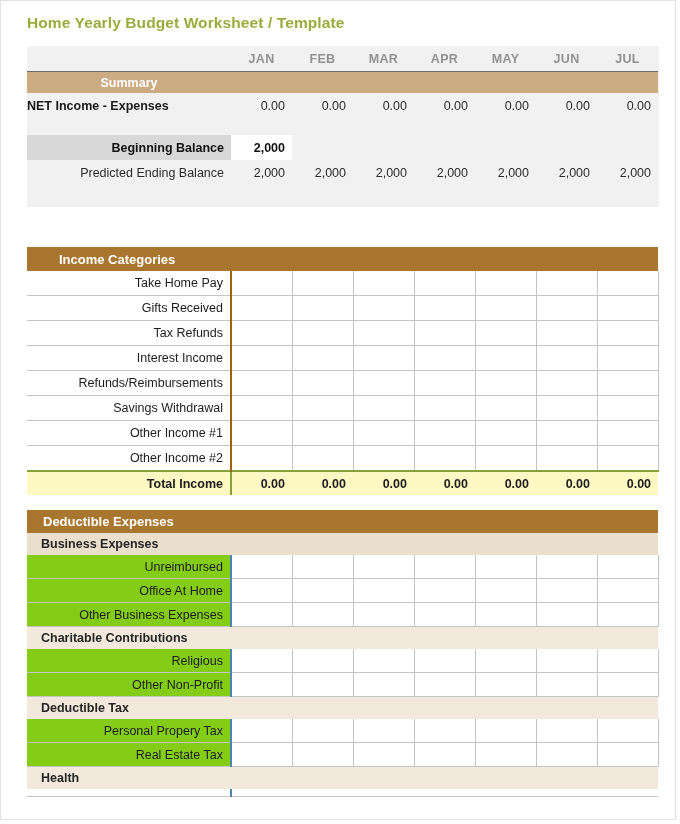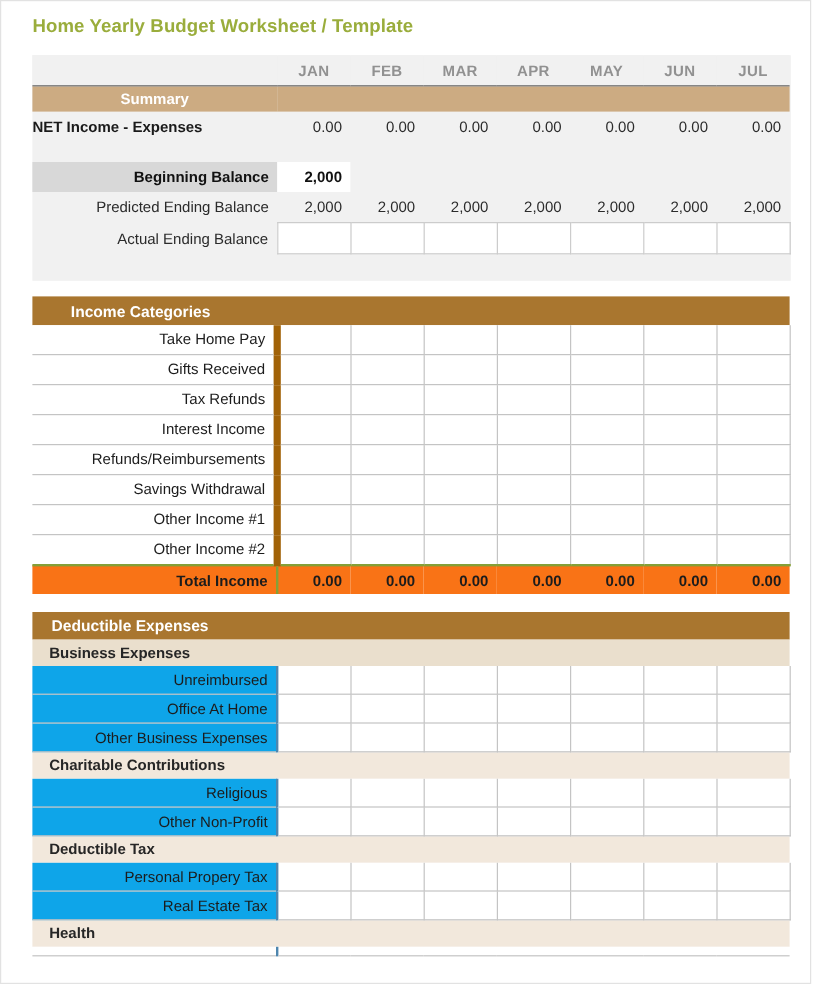--- a/index.html
+++ b/index.html
@@ -134,35 +134,35 @@
     padding-left: 32px;
     vertical-align: middle;
   }
   .inc-row td { height: 24px; vertical-align: middle; font-size: 12.5px; }
   .inc-row .lab {
     text-align: right;
     padding-right: 7px;
     color: #1c1c1c;
     background: #ffffff;
     border-bottom: 1px solid #c4c4c4;
-    border-right: 6px solid #a16207;
+    border-right: 2px solid #a16207;
   }
   .inc-row .cell {
     background: #ffffff;
     border-bottom: 1px solid #c4c4c4;
     border-right: 1px solid #c4c4c4;
   }
   .inc-row .cell.first { border-left: none; }
   .inc-row.firstrow .lab,
   .inc-row.firstrow .cell { border-top: none; }
 
   .inc-total td {
     height: 23px;
     vertical-align: middle;
-    background: #f97316;
+    background: #fef9c3;
     border-top: 2px solid #84a038;
     font-size: 12.5px;
   }
   .inc-total .lab {
     text-align: right;
     padding-right: 7px;
     font-weight: bold;
     color: #1c1c1c;
     border-right: 2px solid #84a038;
   }
@@ -191,21 +191,21 @@
     font-size: 12.5px;
     padding-left: 14px;
     vertical-align: middle;
   }
   .sub-head.tan td { background: #eadfcd; }
   .ded-row td { height: 23px; vertical-align: middle; font-size: 12.5px; }
   .ded-row .lab {
     text-align: right;
     padding-right: 7px;
     color: #1c1c1c;
-    background: #0ea5e9;
+    background: #84cc16;
     border-bottom: 1px solid #c4c4c4;
     border-right: 2px solid #4e86ae;
   }
   .ded-row .cell {
     background: #ffffff;
     border-bottom: 1px solid #c4c4c4;
     border-right: 1px solid #c4c4c4;
   }
   .ded-tailline td {
     height: 7px;
@@ -274,30 +274,20 @@
         <tr class="row-pred">
           <td class="lab">Predicted Ending Balance</td>
           <td class="val">2,000</td>
           <td class="val">2,000</td>
           <td class="val">2,000</td>
           <td class="val">2,000</td>
           <td class="val">2,000</td>
           <td class="val">2,000</td>
           <td class="val">2,000</td>
         </tr>
-        <tr class="row-actual">
-          <td class="lab">Actual Ending Balance</td>
-          <td class="cellbox"></td>
-          <td class="cellbox"></td>
-          <td class="cellbox"></td>
-          <td class="cellbox"></td>
-          <td class="cellbox"></td>
-          <td class="cellbox"></td>
-          <td class="cellbox"></td>
-        </tr>
         <tr class="row-bottomgap">
           <td colspan="8"></td>
         </tr>
       </tbody>
     </table>
   </div>
 
   <div class="block" style="top:246px;">
     <table class="grid">
       <colgroup>

